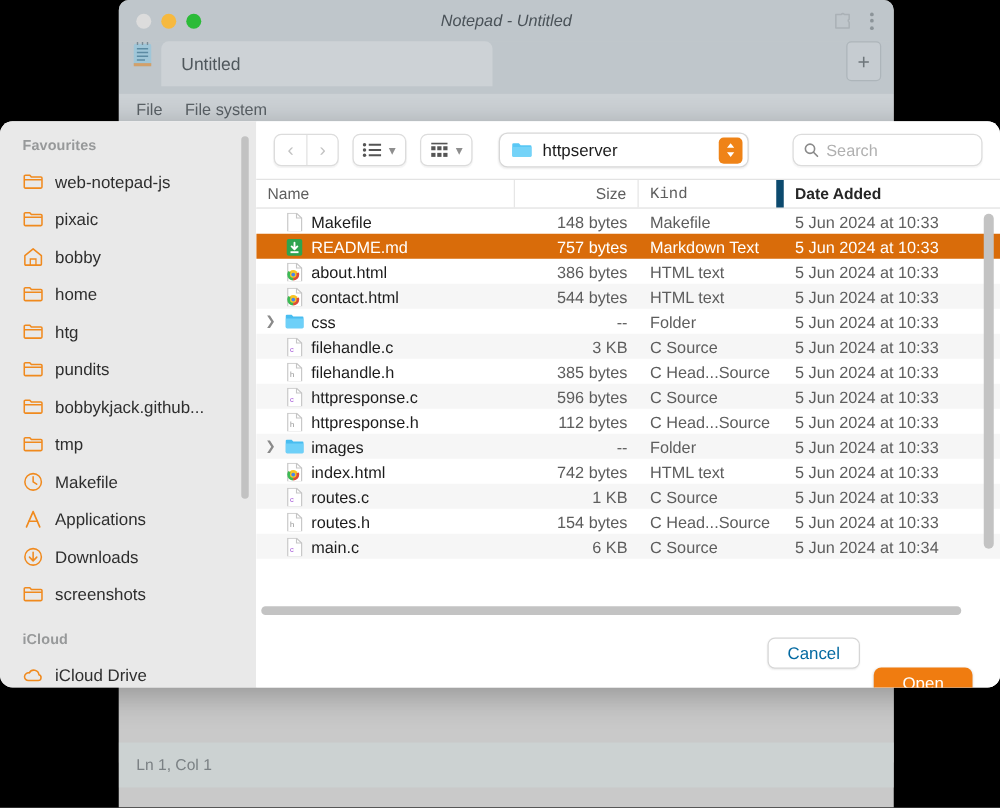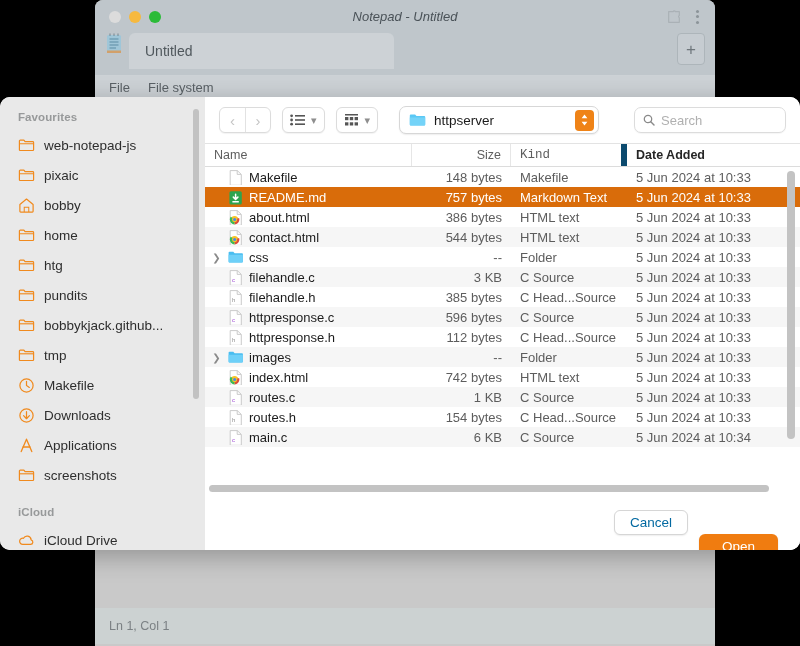--- a/index.html
+++ b/index.html
@@ -72,21 +72,21 @@
   .menubar {
     height: 24px; background: #cdd2d6;
     display: flex; align-items: center; gap: 18px;
     padding-left: 14px;
     font-size: 13px; color: #5a6166;
   }
   .menu-item { cursor: default; }
 
   .editor-area { position: absolute; left: 0; right: 0; top: 99px; bottom: 36px; background: #c9c9c9; }
   .statusbar {
-    position: absolute; left: 0; right: 0; bottom: 2px; height: 36px;
+    position: absolute; left: 0; right: 0; bottom: 16px; height: 36px;
     background: #ccd2d2;
     display: flex; align-items: center; padding-left: 14px;
     font-size: 12.5px; color: #7b8184;
   }
 
   
   .dialog {
     position: absolute;
     left: 0; top: 97px; width: 800px; height: 453px;
     background: #fff;
@@ -333,31 +333,31 @@
           </div>
           <div class="side-item">
             <svg viewBox="0 0 18 18" width="17" height="17" class="side-icon">
               <circle cx="9" cy="9" r="7" fill="none" stroke="#f08a1e" stroke-width="1.3"></circle>
               <path d="M9 4.6V9l3 2" fill="none" stroke="#f08a1e" stroke-width="1.3" stroke-linecap="round"></path>
             </svg>
             <span>Makefile</span>
           </div>
           <div class="side-item">
             <svg viewBox="0 0 18 18" width="17" height="17" class="side-icon">
+              <path d="M9 2.4 14.6 15.4M9 2.4 3.4 15.4" fill="none" stroke="#f08a1e" stroke-width="1.4" stroke-linecap="round"></path>
+              <path d="M5.4 10.6h7.2" fill="none" stroke="#f08a1e" stroke-width="1.4" stroke-linecap="round"></path>
+            </svg>
+            <span>Applications</span>
+          </div>
+          <div class="side-item">
+            <svg viewBox="0 0 18 18" width="17" height="17" class="side-icon">
               <circle cx="9" cy="9" r="7" fill="none" stroke="#f08a1e" stroke-width="1.3"></circle>
               <path d="M9 5v7.2M5.9 9.2 9 12.4l3.1-3.2" fill="none" stroke="#f08a1e" stroke-width="1.3" stroke-linecap="round" stroke-linejoin="round"></path>
             </svg>
             <span>Downloads</span>
-          </div>
-          <div class="side-item">
-            <svg viewBox="0 0 18 18" width="17" height="17" class="side-icon">
-              <path d="M9 2.4 14.6 15.4M9 2.4 3.4 15.4" fill="none" stroke="#f08a1e" stroke-width="1.4" stroke-linecap="round"></path>
-              <path d="M5.4 10.6h7.2" fill="none" stroke="#f08a1e" stroke-width="1.4" stroke-linecap="round"></path>
-            </svg>
-            <span>Applications</span>
           </div>
           <div class="side-item">
             <svg viewBox="0 0 18 18" width="17" height="17" class="side-icon">
               <path d="M1.5 4.2a.9.9 0 0 1 .9-.9h3.8l1.3 1.6h8.1a.9.9 0 0 1 .9.9v7.6a.9.9 0 0 1-.9.9H2.4a.9.9 0 0 1-.9-.9z" fill="none" stroke="#f08a1e" stroke-width="1.3" stroke-linejoin="round"></path>
               <line x1="1.6" y1="7.2" x2="16.4" y2="7.2" stroke="#f08a1e" stroke-width="1.2"></line>
             </svg>
             <span>screenshots</span>
           </div>
         </div>
 

